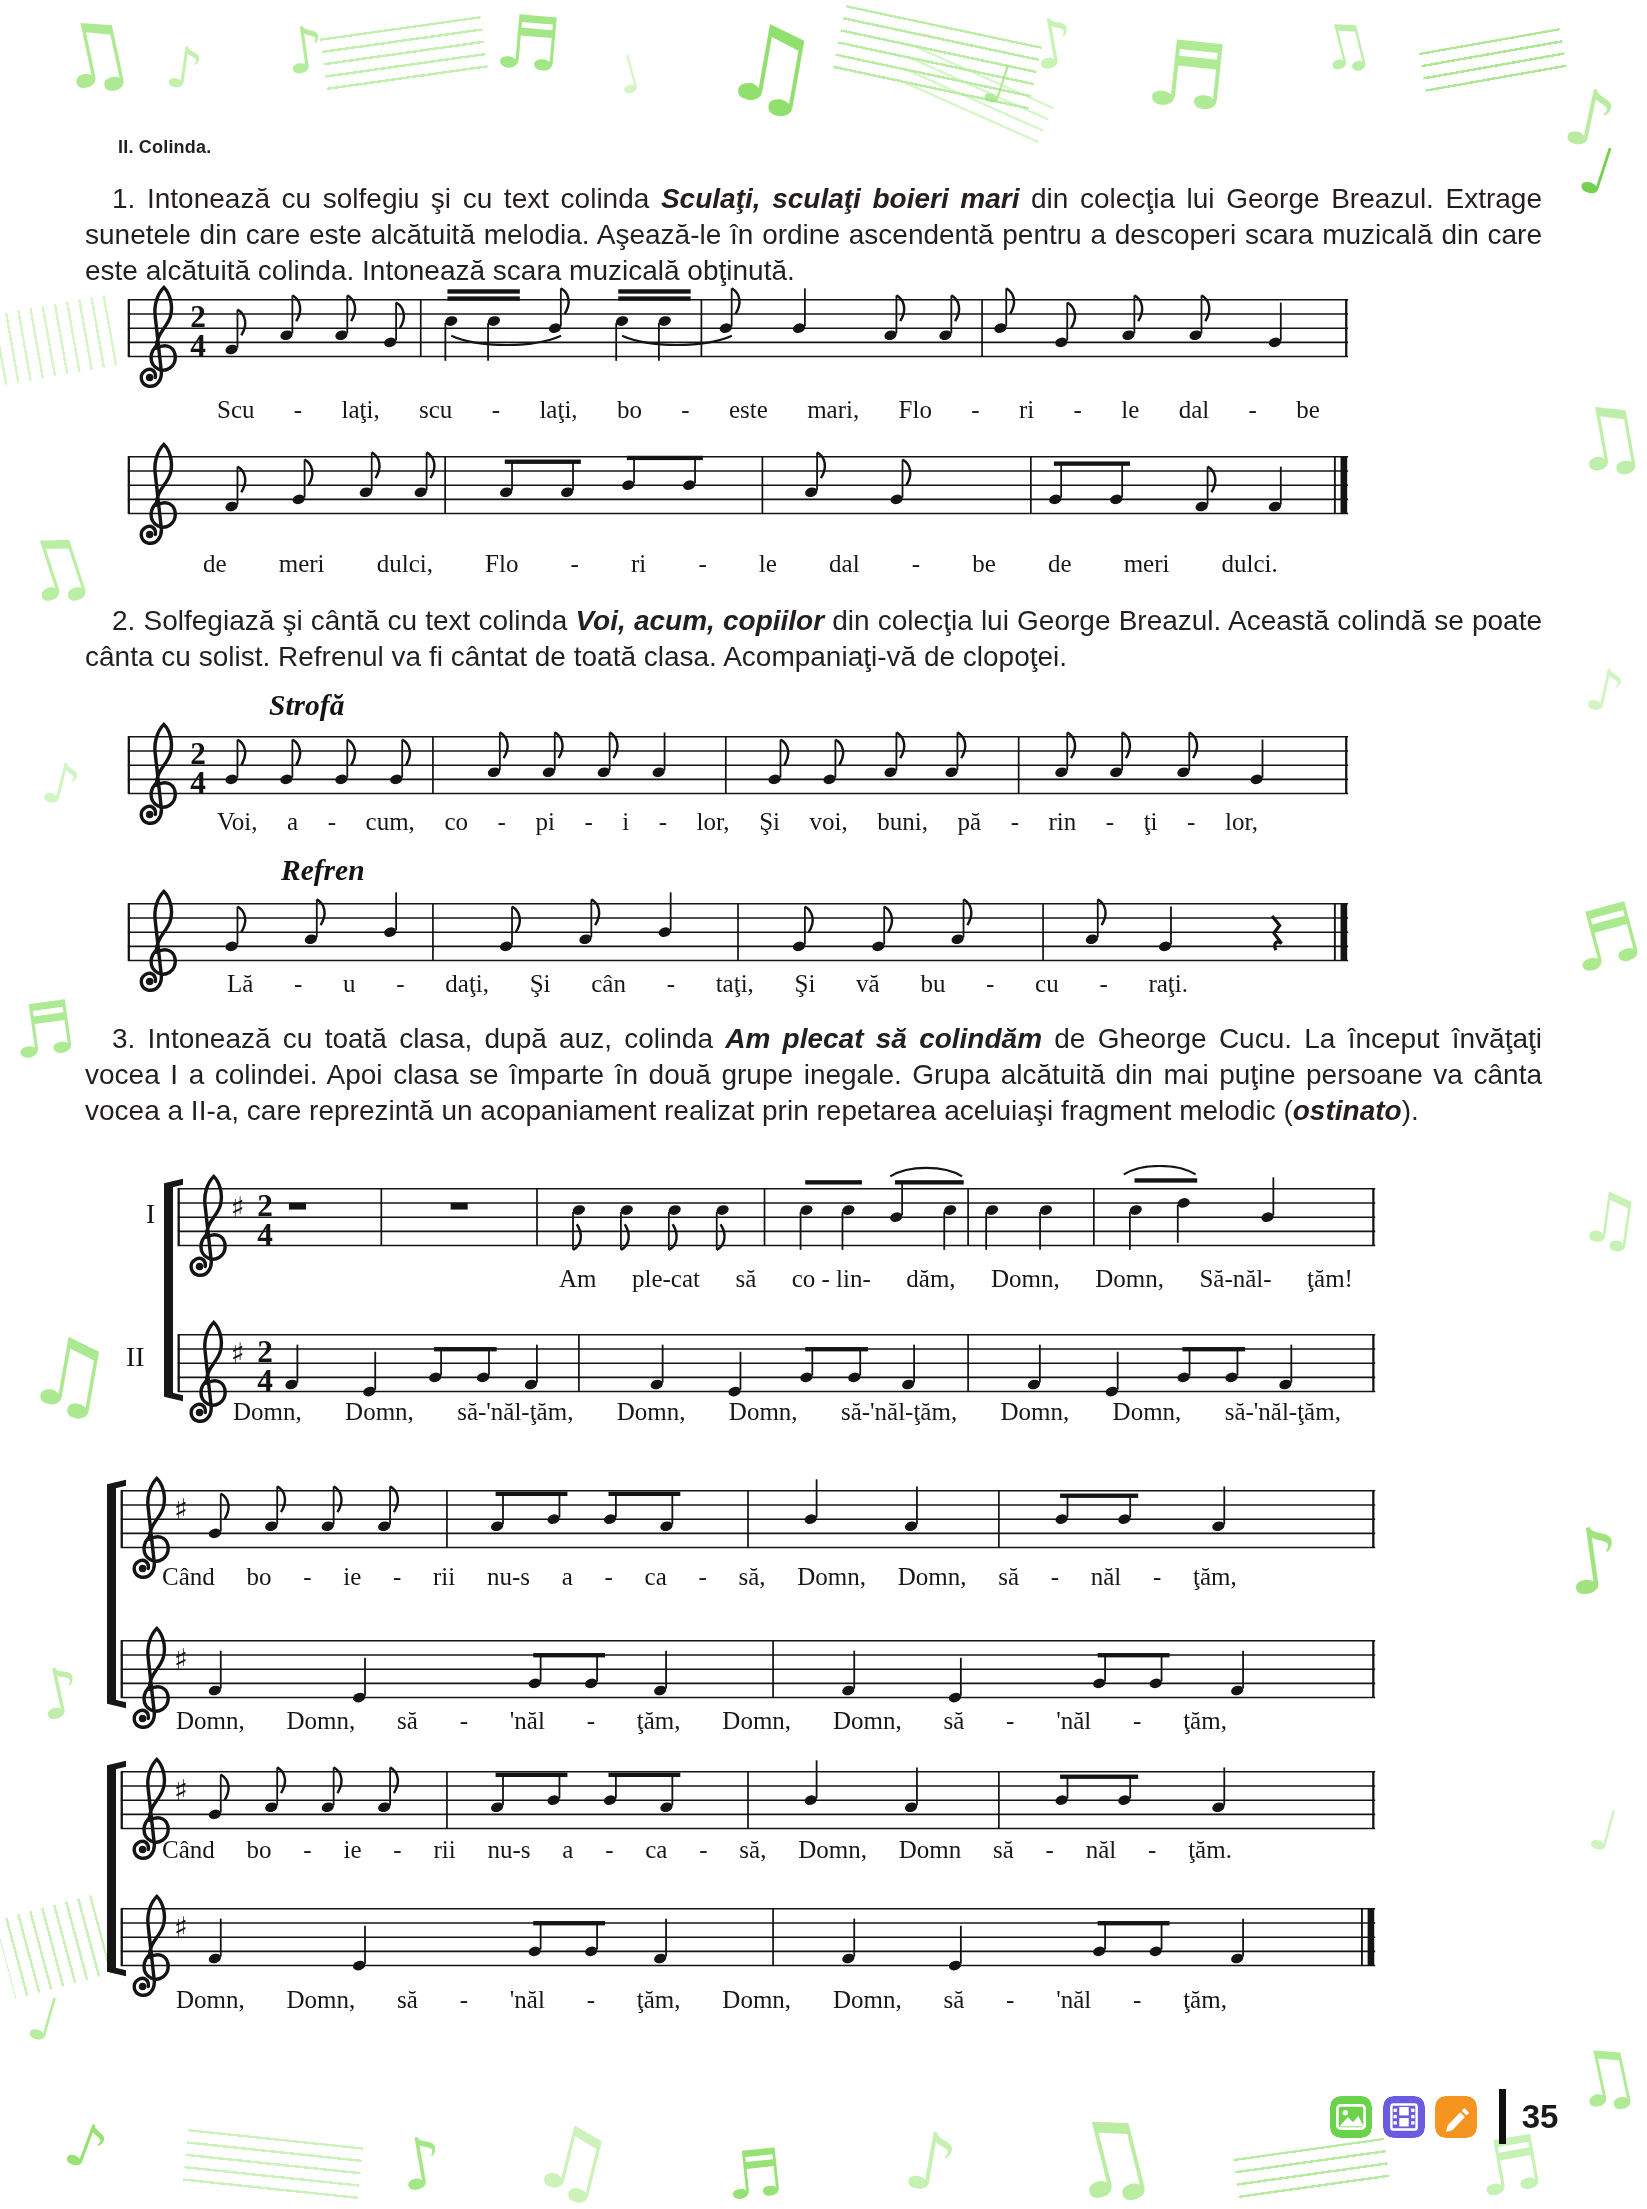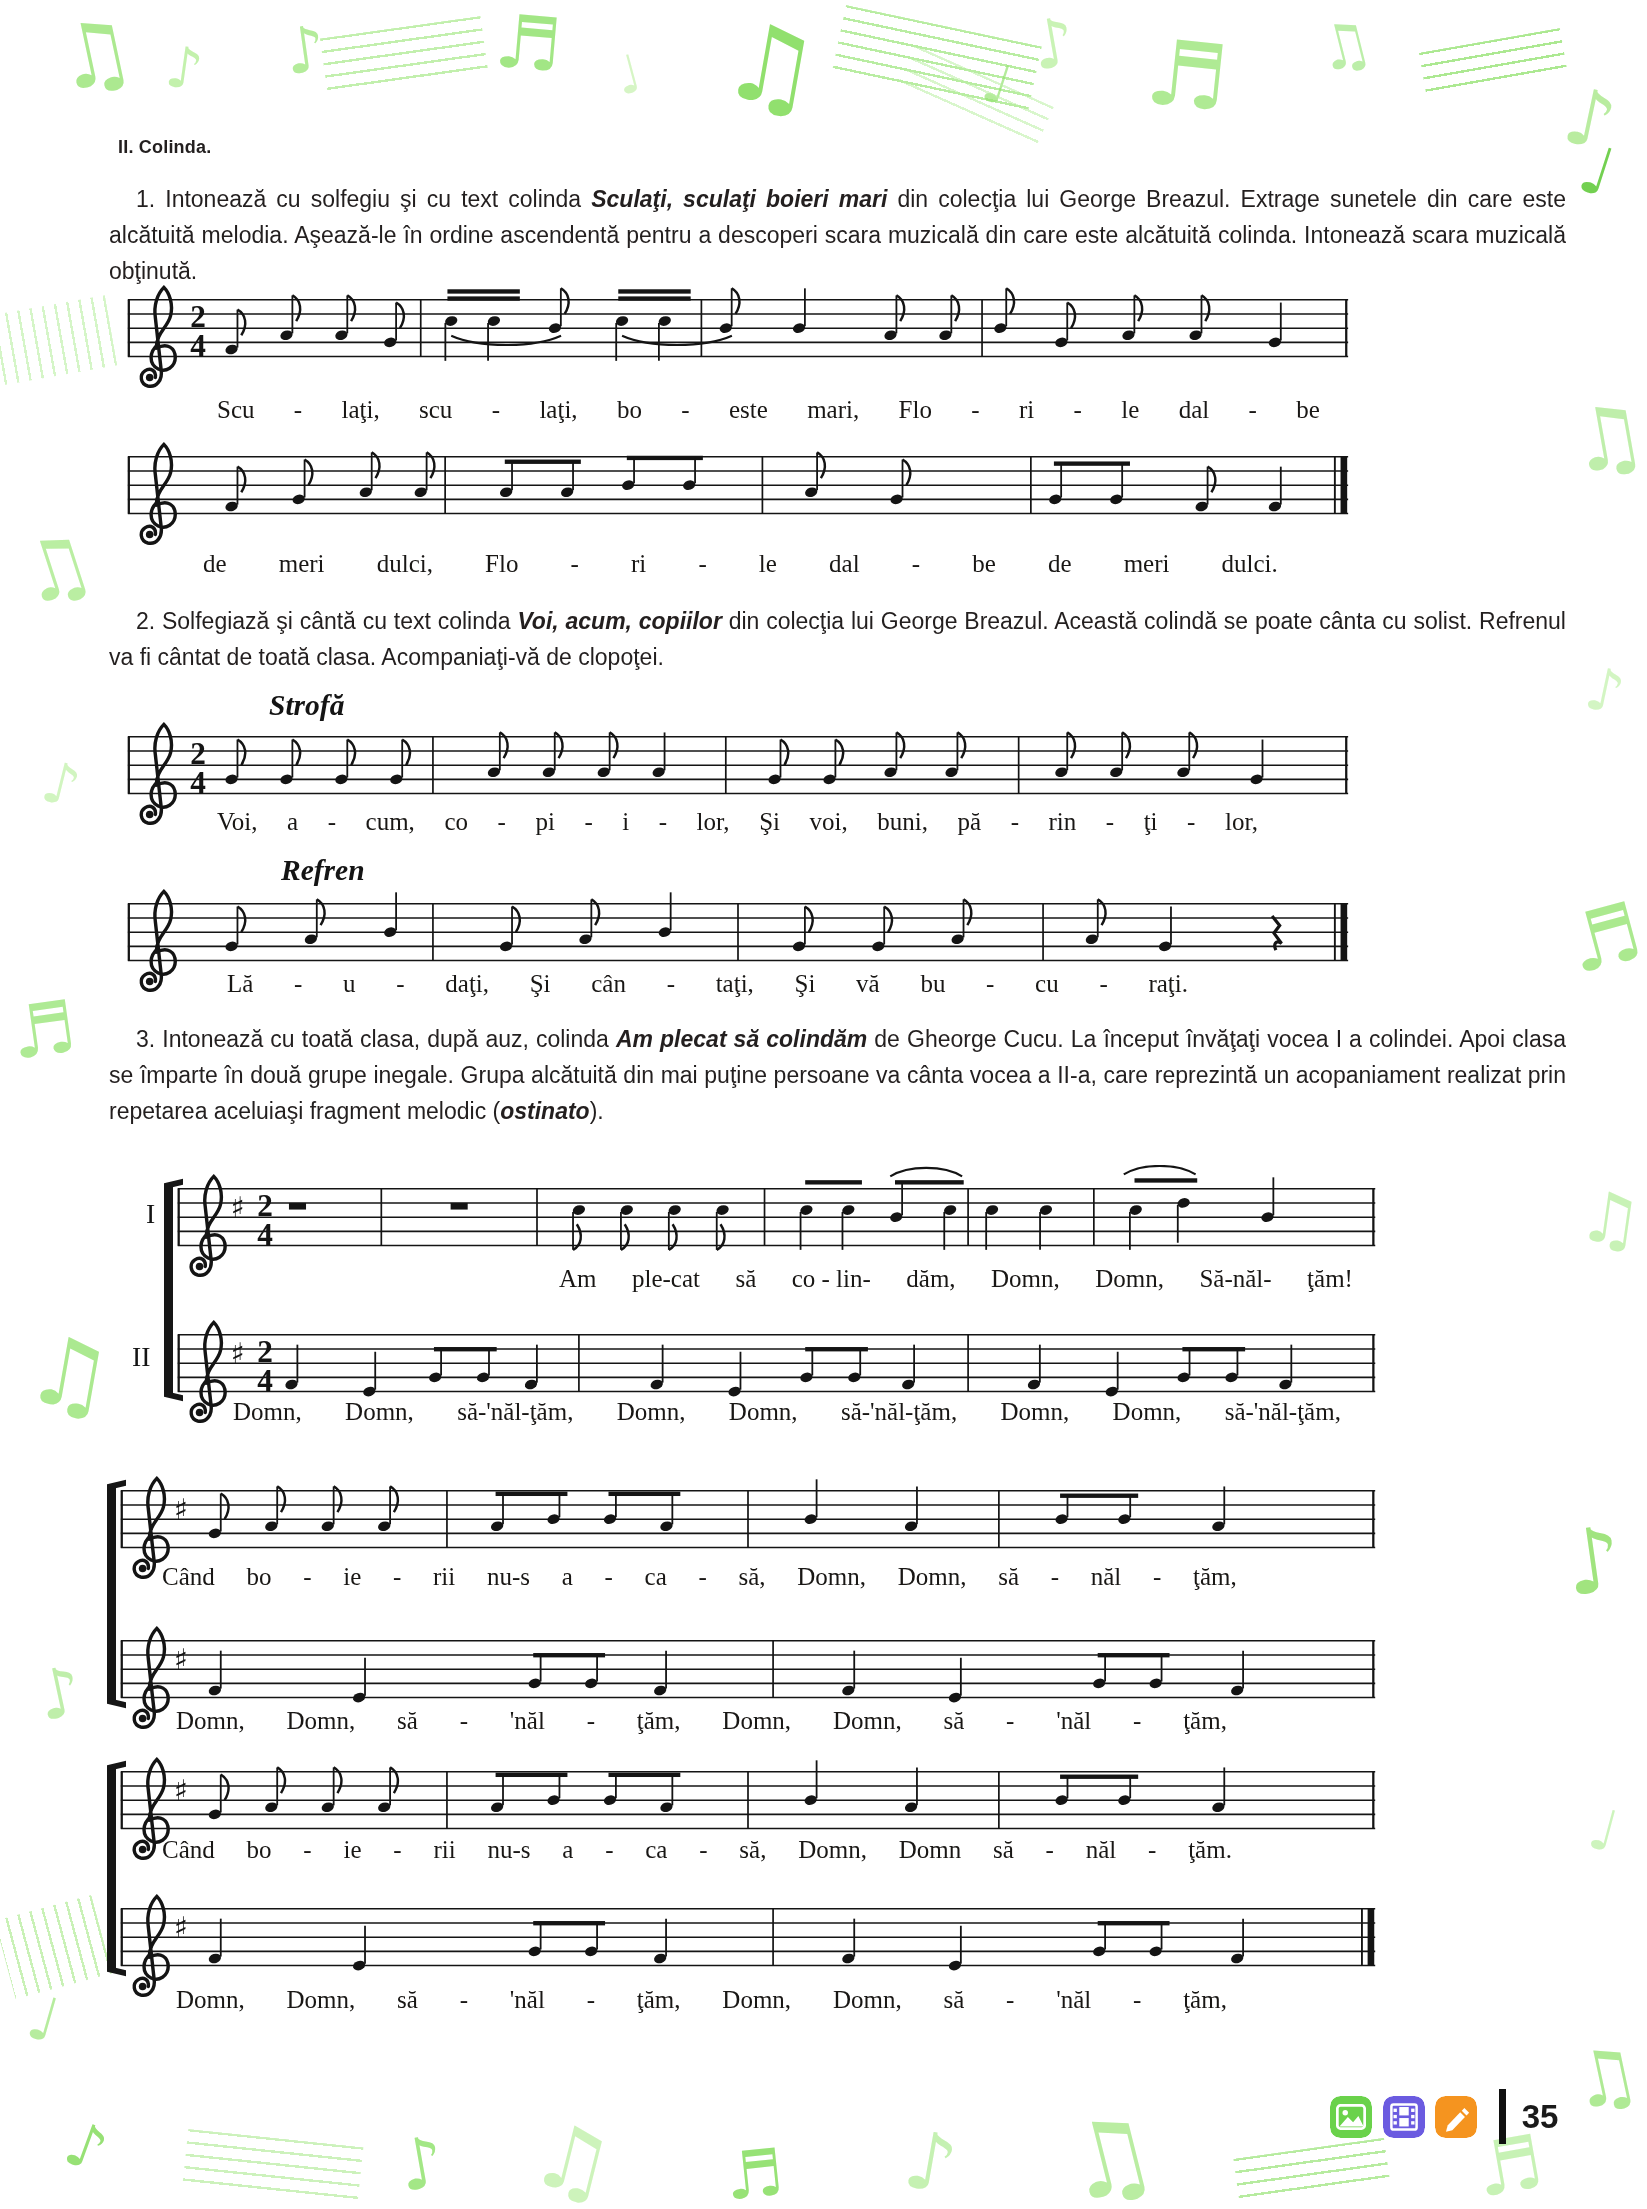--- a/index.html
+++ b/index.html
@@ -4,21 +4,21 @@
 <style>
   html,body{margin:0;padding:0;background:#e8e8e8;}
   .page{position:relative;width:1647px;height:2209px;background:#ffffff;overflow:hidden;
         font-family:"Liberation Sans",sans-serif;color:#231f1f;}
   
   .deco{position:absolute;inset:0;pointer-events:none;}
   .dn{position:absolute;font-family:"DejaVu Sans",sans-serif;line-height:1;user-select:none;}
   .ds{position:absolute;}
   
   .title{position:absolute;left:118px;top:137px;font-size:18px;font-weight:bold;letter-spacing:0.2px;}
-  .para{position:absolute;left:109px;width:1457px;text-align:justify;font-size:23px;line-height:36px;overflow:hidden;}
+  .para{position:absolute;left:85px;width:1457px;text-align:justify;font-size:28px;line-height:36px;overflow:hidden;}
   #para-0{top:181px;height:110px;}
   #para-1{top:603px;height:76px;}
   #para-2{top:1021px;height:112px;}
   .para .ind{display:inline-block;width:27px;}
   .seg-bi{font-weight:bold;font-style:italic;}
   
   .score{position:absolute;}
   .lyrics{position:absolute;display:flex;justify-content:space-between;align-items:baseline;
           font-family:"Liberation Serif",serif;font-size:25px;color:#191715;white-space:nowrap;}
   #m-a1{left:126px;top:276px;}   #l-a1{left:217px;top:396px;width:1103px;}
@@ -29,21 +29,21 @@
   #m-s1v2{left:176px;top:1311px;} #l-s1v2{left:233px;top:1398px;width:1108px;}
   #m-s2v1{left:119px;top:1467px;} #l-s2v1{left:162px;top:1563px;width:1075px;}
   #m-s2v2{left:119px;top:1617px;} #l-s2v2{left:176px;top:1707px;width:1051px;}
   #m-s3v1{left:119px;top:1748px;} #l-s3v1{left:162px;top:1836px;width:1070px;}
   #m-s3v2{left:119px;top:1885px;} #l-s3v2{left:176px;top:1986px;width:1051px;}
   .sec-label{position:absolute;font-family:"Liberation Serif",serif;font-weight:bold;font-style:italic;font-size:29.5px;color:#141414;}
   #lab-strofa{left:269px;top:689px;}
   #lab-refren{left:245px;top:854px;margin-left:36px;}
   .voice-label{position:absolute;font-family:"Liberation Serif",serif;font-size:27.6px;color:#141414;}
   #lab-v1{left:146px;top:1198px;}
-  #lab-v2{left:132px;top:1341px;}
+  #lab-v2{left:126px;top:1341px;}
   .bracket{position:absolute;width:8.6px;background:#161616;}
   .bracket:before,.bracket:after{content:"";position:absolute;left:0;width:19px;height:5.7px;background:#161616;}
   .bracket:before{top:-4.8px;transform:skewY(-14deg);}
   .bracket:after{bottom:-4.8px;transform:skewY(14deg);}
   #br1{left:164px;top:1186px;height:208px;}
   #br2{left:107px;top:1487px;height:214px;}
   #br3{left:107px;top:1768px;height:201px;}
   
   .footer{position:absolute;left:1330px;top:2089px;display:flex;align-items:center;gap:10.5px;}
   .fi{width:42px;height:42px;border-radius:10.5px;display:block;}

